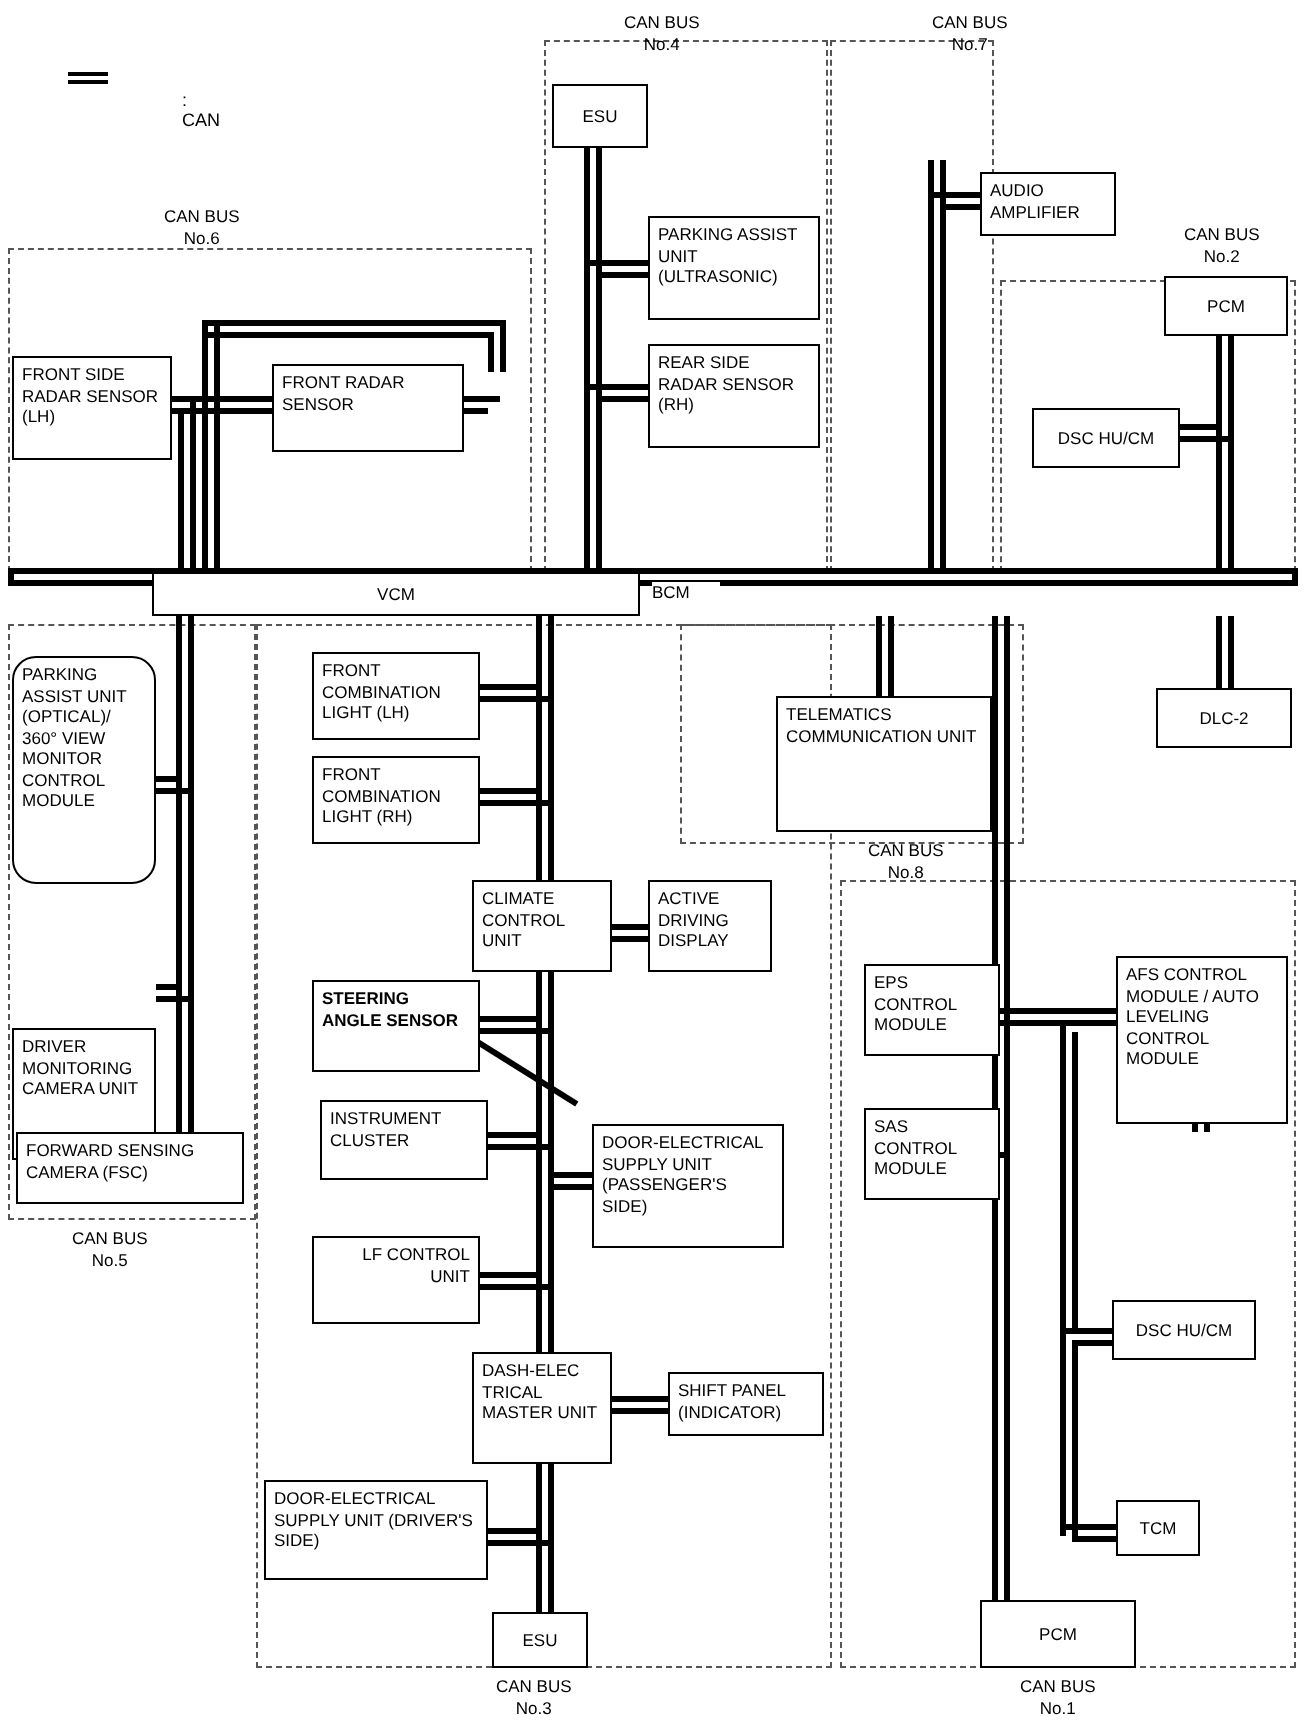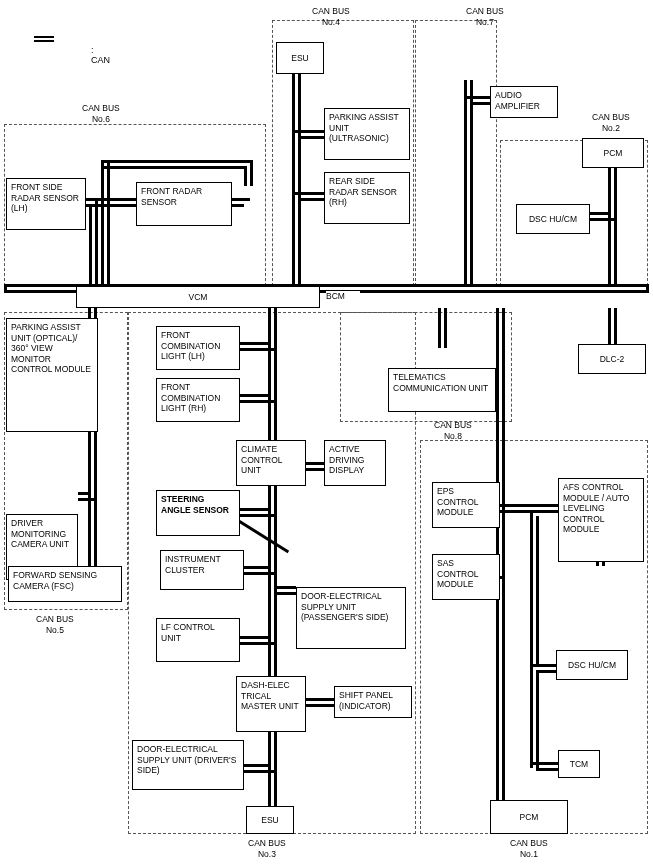--- a/index.html
+++ b/index.html
@@ -127,36 +127,36 @@
     <div class="box center" style="left: 276px; top: 42px; width: 48px; height: 32px;">ESU</div>
     <div class="box tl" style="left: 324px; top: 108px; width: 86px; height: 52px;">PARKING ASSIST UNIT (ULTRASONIC)</div>
     <div class="box tl" style="left: 324px; top: 172px; width: 86px; height: 52px;">REAR SIDE RADAR SENSOR (RH)</div>
     <div class="box tl" style="left: 490px; top: 86px; width: 68px; height: 32px;">AUDIO AMPLIFIER</div>
     <div class="box center" style="left: 582px; top: 138px; width: 62px; height: 30px;">PCM</div>
     <div class="box center" style="left: 516px; top: 204px; width: 74px; height: 30px;">DSC HU/CM</div>
     <div class="box tl" style="left: 6px; top: 178px; width: 80px; height: 52px;">FRONT SIDE RADAR SENSOR (LH)</div>
     <div class="box tl" style="left: 136px; top: 182px; width: 96px; height: 44px;">FRONT RADAR SENSOR</div>
     <div class="box center" style="left: 76px; top: 286px; width: 244px; height: 22px;">VCM</div>
     <div class="box tl" style="left: 326px; top: 291px; width: 34px; height: 12px; border: none; padding: 0px;">BCM</div>
-    <div class="box tl" style="left: 6px; top: 318px; width: 92px; height: 114px;">PARKING ASSIST UNIT (OPTICAL)/ 360° VIEW MONITOR CONTROL MODULE</div>
+    <div class="box tl" style="left: 6px; top: 328px; width: 72px; height: 114px; border-radius: 12px;">PARKING ASSIST UNIT (OPTICAL)/ 360° VIEW MONITOR CONTROL MODULE</div>
     <div class="box tl" style="left: 6px; top: 470px; width: 72px; height: 66px; margin-top: 44px;">DRIVER MONITORING CAMERA UNIT</div>
     <div class="box tl" style="left: 8px; top: 566px; width: 114px; height: 36px;">FORWARD SENSING CAMERA (FSC)</div>
     <div class="box tl" style="left: 156px; top: 326px; width: 84px; height: 44px;">FRONT COMBINATION LIGHT (LH)</div>
     <div class="box tl" style="left: 156px; top: 378px; width: 84px; height: 44px;">FRONT COMBINATION LIGHT (RH)</div>
-    <div class="box tl" style="left: 388px; top: 348px; width: 108px; height: 44px; margin-top: 20px;">TELEMATICS COMMUNICATION UNIT</div>
+    <div class="box tl" style="left: 388px; top: 348px; width: 108px; height: 68px;">TELEMATICS COMMUNICATION UNIT</div>
     <div class="box center" style="left: 578px; top: 344px; width: 68px; height: 30px;">DLC-2</div>
     <div class="box tl" style="left: 236px; top: 440px; width: 70px; height: 46px;">CLIMATE CONTROL UNIT</div>
     <div class="box tl" style="left: 432px; top: 482px; width: 68px; height: 46px;">EPS CONTROL MODULE</div>
     <div class="box tl" style="left: 324px; top: 440px; width: 62px; height: 46px;">ACTIVE DRIVING DISPLAY</div>
     <div class="box tl" style="left: 558px; top: 478px; width: 86px; height: 84px;">AFS CONTROL MODULE / AUTO LEVELING CONTROL MODULE</div>
     <div class="box tl" style="left: 156px; top: 490px; width: 84px; height: 46px; font-weight: bold;">STEERING ANGLE SENSOR</div>
     <div class="box tl" style="left: 160px; top: 550px; width: 84px; height: 40px;">INSTRUMENT CLUSTER</div>
     <div class="box tl" style="left: 432px; top: 554px; width: 68px; height: 46px;">SAS CONTROL MODULE</div>
-    <div class="box tl" style="left: 296px; top: 587px; width: 110px; height: 62px;">DOOR-ELECTRICAL SUPPLY UNIT (PASSENGER'S SIDE)</div>
-    <div class="box tl" style="left: 156px; top: 618px; width: 84px; height: 44px;">LF CONTROL UNIT</div>
+    <div class="box tl" style="left: 296px; top: 562px; width: 96px; height: 62px;">DOOR-ELECTRICAL SUPPLY UNIT (PASSENGER'S SIDE)</div>
+    <div class="box tl" style="left: 156px; top: 618px; width: 84px; height: 44px; text-align: right;">LF CONTROL UNIT</div>
     <div class="box center" style="left: 556px; top: 650px; width: 72px; height: 30px;">DSC HU/CM</div>
     <div class="box tl" style="left: 236px; top: 676px; width: 70px; height: 56px;">DASH-ELEC TRICAL MASTER UNIT</div>
     <div class="box tl" style="left: 334px; top: 686px; width: 78px; height: 32px;">SHIFT PANEL (INDICATOR)</div>
     <div class="box center" style="left: 558px; top: 750px; width: 42px; height: 28px;">TCM</div>
     <div class="box tl" style="left: 132px; top: 740px; width: 112px; height: 50px;">DOOR-ELECTRICAL SUPPLY UNIT (DRIVER'S SIDE)</div>
     <div class="box center" style="left: 246px; top: 806px; width: 48px; height: 28px;">ESU</div>
     <div class="box center" style="left: 490px; top: 800px; width: 78px; height: 34px;">PCM</div>
   </div>
 
 <div class="canlegend" style="left:34px;top:33px;">

